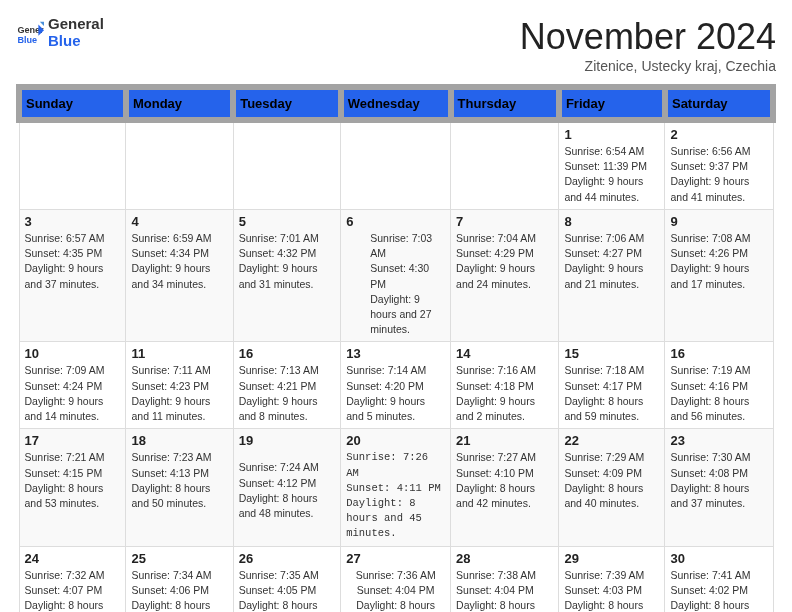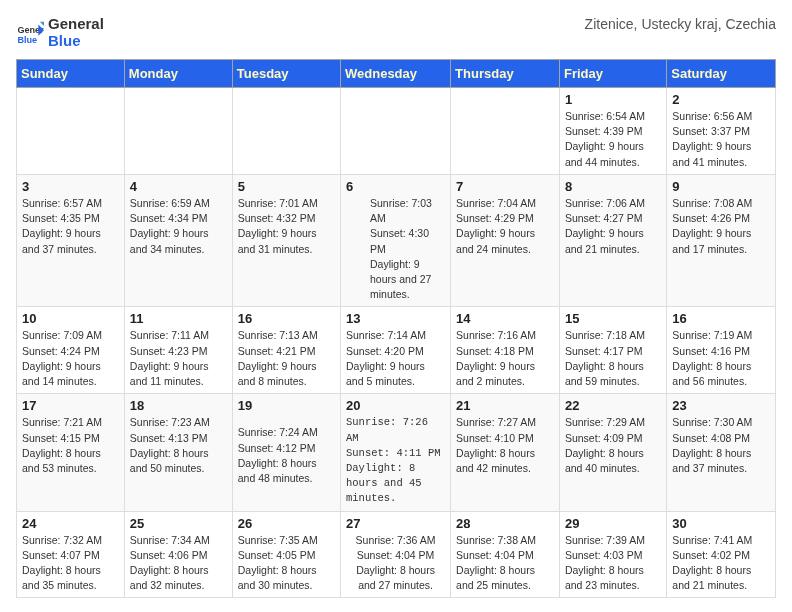--- a/index.html
+++ b/index.html
@@ -37,26 +37,26 @@
       font-size: 14px;
       color: #555;
     }
     .calendar {
       width: 100%;
       border-collapse: collapse;
       font-size: 11px;
     }
     .calendar thead th {
       background-color: #2563eb;
-      color: #fef9c3;
+      color: #000000;
       padding: 6px 4px;
       text-align: left;
       font-size: 13px;
       font-weight: 600;
-      border: 1px solid #a3a3a3;
+      border: 6px solid #a3a3a3;
     }
     .calendar tbody td {
       border: 1px solid #ddd;
       vertical-align: top;
       padding: 4px 5px;
       height: 80px;
       width: 113px;
       background: #fff;
     }
     .calendar tbody tr:nth-child(even) td {
@@ -91,20 +91,21 @@
     <div>
       <div style="font-size:15px;font-weight:bold;line-height:1.1;">
         <span style="color:#333;">General</span>
       </div>
       <div style="font-size:15px;font-weight:bold;line-height:1.1;">
         <span style="color:#2563eb;">Blue</span>
       </div>
     </div>
   </div>
   <div class="title-block">
+    <div class="month-title">November 2024</div>
     <div class="location">Zitenice, Ustecky kraj, Czechia</div>
   </div>
 </div>
 
 <table class="calendar">
   <thead>
     <tr id="weekday-header">
         <th>Sunday</th>
         <th>Monday</th>
         <th>Tuesday</th>
@@ -117,27 +118,27 @@
   <tbody id="calendar-body">
       <tr>
         <td class="empty-cell"></td>
         <td class="empty-cell"></td>
         <td class="empty-cell"></td>
         <td class="empty-cell"></td>
         <td class="empty-cell"></td>
         <td>
           <div class="day-num">1</div>
           <div class="day-info" style="white-space: pre-line;">Sunrise: 6:54 AM
-Sunset: 4:39 PM
+Sunset: 11:39 PM
 Daylight: 9 hours and 44 minutes.</div>
         </td>
         <td>
           <div class="day-num">2</div>
           <div class="day-info" style="white-space: pre-line;">Sunrise: 6:56 AM
-Sunset: 3:37 PM
+Sunset: 9:37 PM
 Daylight: 9 hours and 41 minutes.</div>
         </td>
       </tr>
       <tr>
         <td>
           <div class="day-num">3</div>
           <div class="day-info" style="white-space: pre-line;">Sunrise: 6:57 AM
 Sunset: 4:35 PM
 Daylight: 9 hours and 37 minutes.</div>
         </td>

